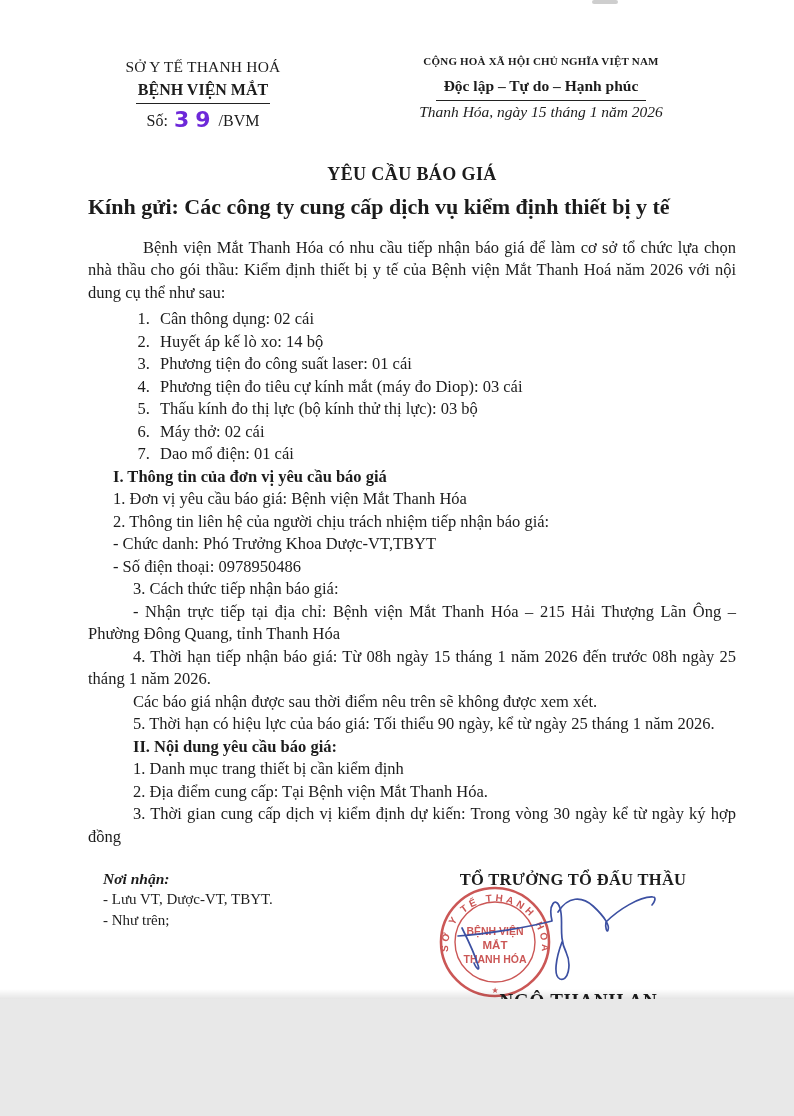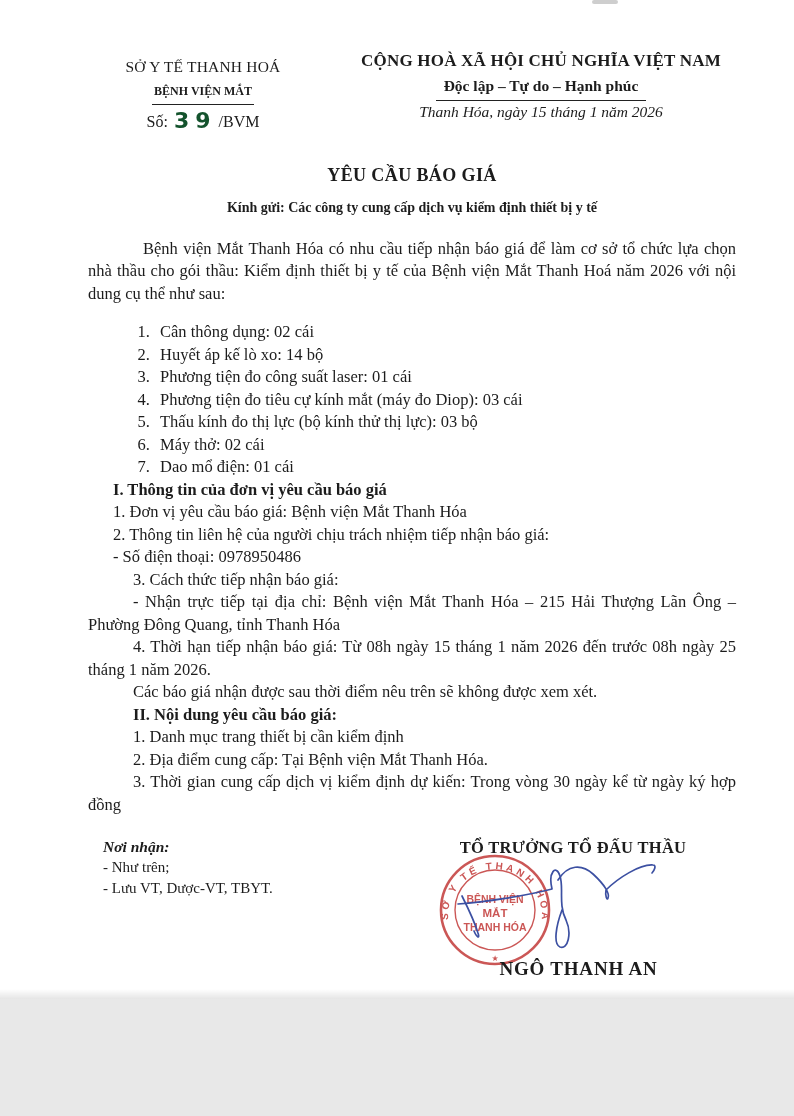--- a/index.html
+++ b/index.html
@@ -17,37 +17,37 @@
     line-height:22.5px;
   }
   
   .smudge-top{position:absolute;left:592px;top:0;width:26px;height:4px;background:#b9b9b9;border-radius:2px;opacity:.7;}
   .scan-shadow-bottom{position:absolute;left:0;bottom:0;width:794px;height:10px;background:linear-gradient(to bottom,rgba(0,0,0,0),rgba(0,0,0,.10));}
 
   
   .hdr{display:flex;justify-content:space-between;align-items:flex-start;}
   .hdr-left{width:230px;text-align:center;padding-top:6px;}
   .hdr-left .org-parent{font-size:15.5px;letter-spacing:.2px;}
-  .hdr-left .org-name{font-weight:bold;font-size:12px;display:inline-block;border-bottom:1.6px solid #222;padding:0 2px 2px;}
+  .hdr-left .org-name{font-weight:bold;font-size:16px;display:inline-block;border-bottom:1.6px solid #222;padding:0 2px 2px;}
   .hdr-left .doc-no{margin-top:4px;font-size:16px;}
-  .hand-blue{color:#14532d;font-size:22px;font-weight:bold;letter-spacing:6px;font-family:"DejaVu Sans",sans-serif;position:relative;top:1px;padding:0 2px;}
+  .hand-blue{color:#6d28d9;font-size:22px;font-weight:bold;letter-spacing:6px;font-family:"DejaVu Sans",sans-serif;position:relative;top:1px;padding:0 2px;}
   .hdr-right{width:390px;text-align:center;}
-  .hdr-right .motto1{font-weight:bold;font-size:17px;letter-spacing:.2px;}
+  .hdr-right .motto1{font-weight:bold;font-size:11px;letter-spacing:.2px;}
   .hdr-right .motto2{font-weight:bold;font-size:15.5px;display:inline-block;border-bottom:1.6px solid #222;padding:2px 8px 3px;}
   .hdr-right .dateline{font-style:italic;font-size:15.5px;}
 
   
   .doc-title{text-align:center;font-weight:bold;font-size:18px;margin-top:30px;letter-spacing:.4px;}
-  .doc-salutation{text-align:center;font-weight:bold;font-size:14px;margin-top:11px;}
+  .doc-salutation{text-align:left;font-weight:bold;font-size:22px;margin-top:11px;}
 
   
   .body-text{margin-top:18px;text-align:justify;}
   p{margin:0;}
   .intro{text-indent:55px;}
-  ol.equip{margin:16px 0 0 0;padding:0 0 0 66px;font-family:Liberation Serif, serif;}
+  ol.equip{margin:4px 0 0 0;padding:0 0 0 66px;font-family:Liberation Serif, serif;}
   ol.equip li{padding-left:6px;}
   .sec-head{font-weight:bold;margin-left:25px;}
   .sec1-line{margin-left:25px;}
   .para-ind{text-indent:45px;}
 
   
   .footer{position:relative;height:200px;margin-top:14px;}
   .recipients{position:absolute;left:15px;top:6px;font-size:15px;line-height:21px;}
   .recipients .rc-head{font-weight:bold;font-style:italic;font-size:15.5px;}
   .sig-role{position:absolute;left:350px;top:7px;width:270px;text-align:center;font-weight:bold;font-size:16.5px;letter-spacing:.3px;}
@@ -86,38 +86,40 @@
       <li>Phương tiện đo công suất laser: 01 cái</li>
       <li>Phương tiện đo tiêu cự kính mắt (máy đo Diop): 03 cái</li>
       <li>Thấu kính đo thị lực (bộ kính thử thị lực): 03 bộ</li>
       <li>Máy thở: 02 cái</li>
       <li>Dao mổ điện: 01 cái</li>
     </ol>
 
     <p class="sec-head">I. Thông tin của đơn vị yêu cầu báo giá</p>
     <p class="sec1-line">1. Đơn vị yêu cầu báo giá: Bệnh viện Mắt Thanh Hóa</p>
     <p class="sec1-line">2. Thông tin liên hệ của người chịu trách nhiệm tiếp nhận báo giá:</p>
+    <p class="sec1-line">- Chức danh:  Phó Trưởng Khoa Dược-VT,TBYT</p>
     <p class="sec1-line">- Số điện thoại: 0978950486</p>
 
     <p class="para-ind">3. Cách thức tiếp nhận báo giá:</p>
     <p class="para-ind">- Nhận trực tiếp tại địa chỉ: Bệnh viện Mắt Thanh Hóa – 215 Hải Thượng Lãn Ông – Phường Đông Quang, tỉnh Thanh Hóa</p>
     <p class="para-ind">4. Thời hạn tiếp nhận báo giá: Từ 08h ngày 15 tháng 1 năm 2026 đến trước 08h ngày 25 tháng 1 năm 2026.</p>
     <p class="para-ind">Các báo giá nhận được sau thời điểm nêu trên sẽ không được xem xét.</p>
+    <p class="para-ind">5. Thời hạn có hiệu lực của báo giá: Tối thiểu 90 ngày, kể từ ngày 25 tháng 1 năm 2026.</p>
 
     <p class="sec-head para-ind" style="margin-left:0;">II. Nội dung yêu cầu báo giá:</p>
     <p class="para-ind">1. Danh mục trang thiết bị cần kiểm định</p>
     <p class="para-ind">2. Địa điểm cung cấp: Tại Bệnh viện Mắt Thanh Hóa.</p>
     <p class="para-ind">3. Thời gian cung cấp dịch vị kiểm định dự kiến: Trong vòng 30 ngày kể từ ngày ký hợp đồng</p>
   </div>
 
   <div class="footer">
     <div class="recipients">
       <div class="rc-head">Nơi nhận:</div>
+      <div>- Lưu VT, Dược-VT, TBYT.</div>
       <div>- Như trên;</div>
-      <div>- Lưu VT, Dược-VT, TBYT.</div>
     </div>
 
     <div class="sig-role">TỔ TRƯỞNG TỔ ĐẤU THẦU</div>
 
     <svg class="stamp" viewBox="0 0 116 116" xmlns="http://www.w3.org/2000/svg" xmlns:xlink="http://www.w3.org/1999/xlink">
       <circle cx="58" cy="58" r="54" fill="none" stroke="#c4403f" stroke-width="2.6"></circle>
       <circle cx="58" cy="58" r="40" fill="none" stroke="#c4403f" stroke-width="1.4"></circle>
       <defs>
         <path id="ringPath" d="M 12,74 A 47,47 0 1 1 104,74" fill="none"></path>
       </defs>

